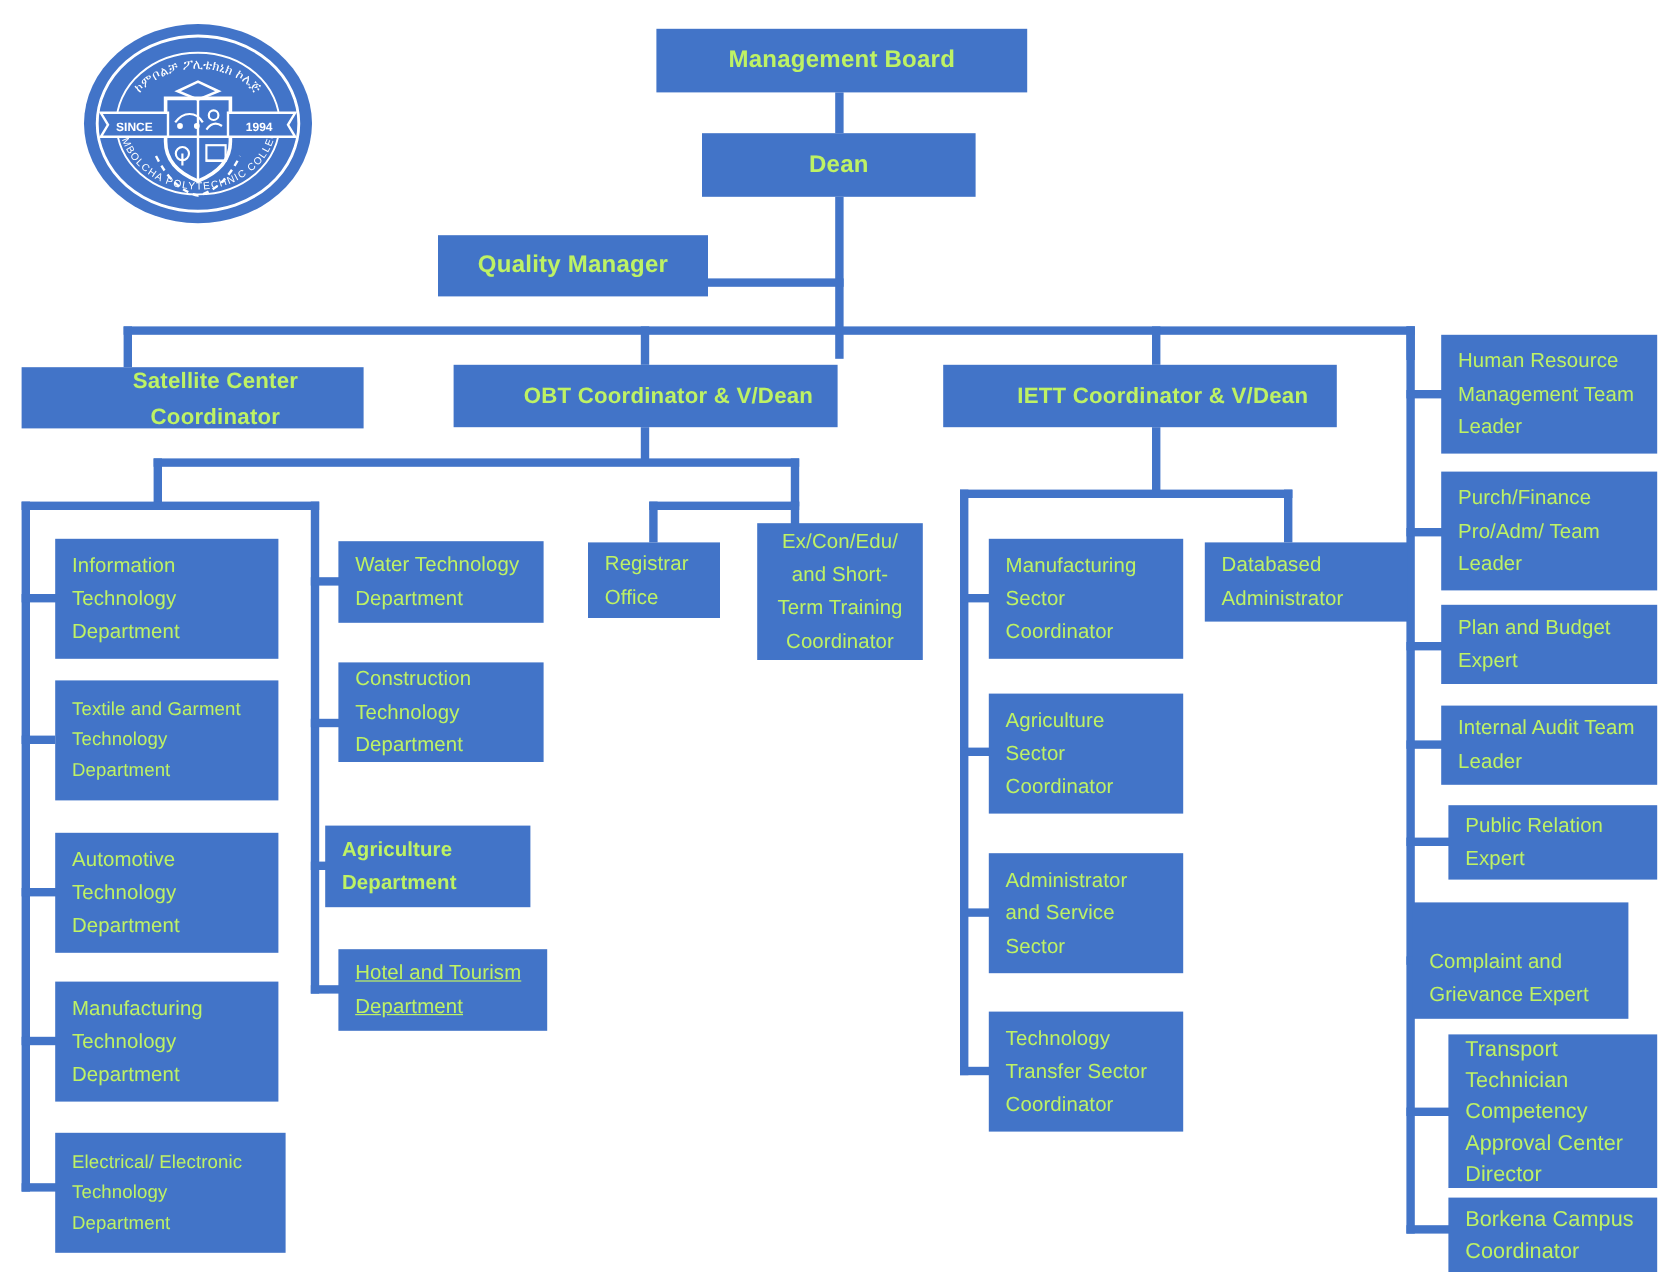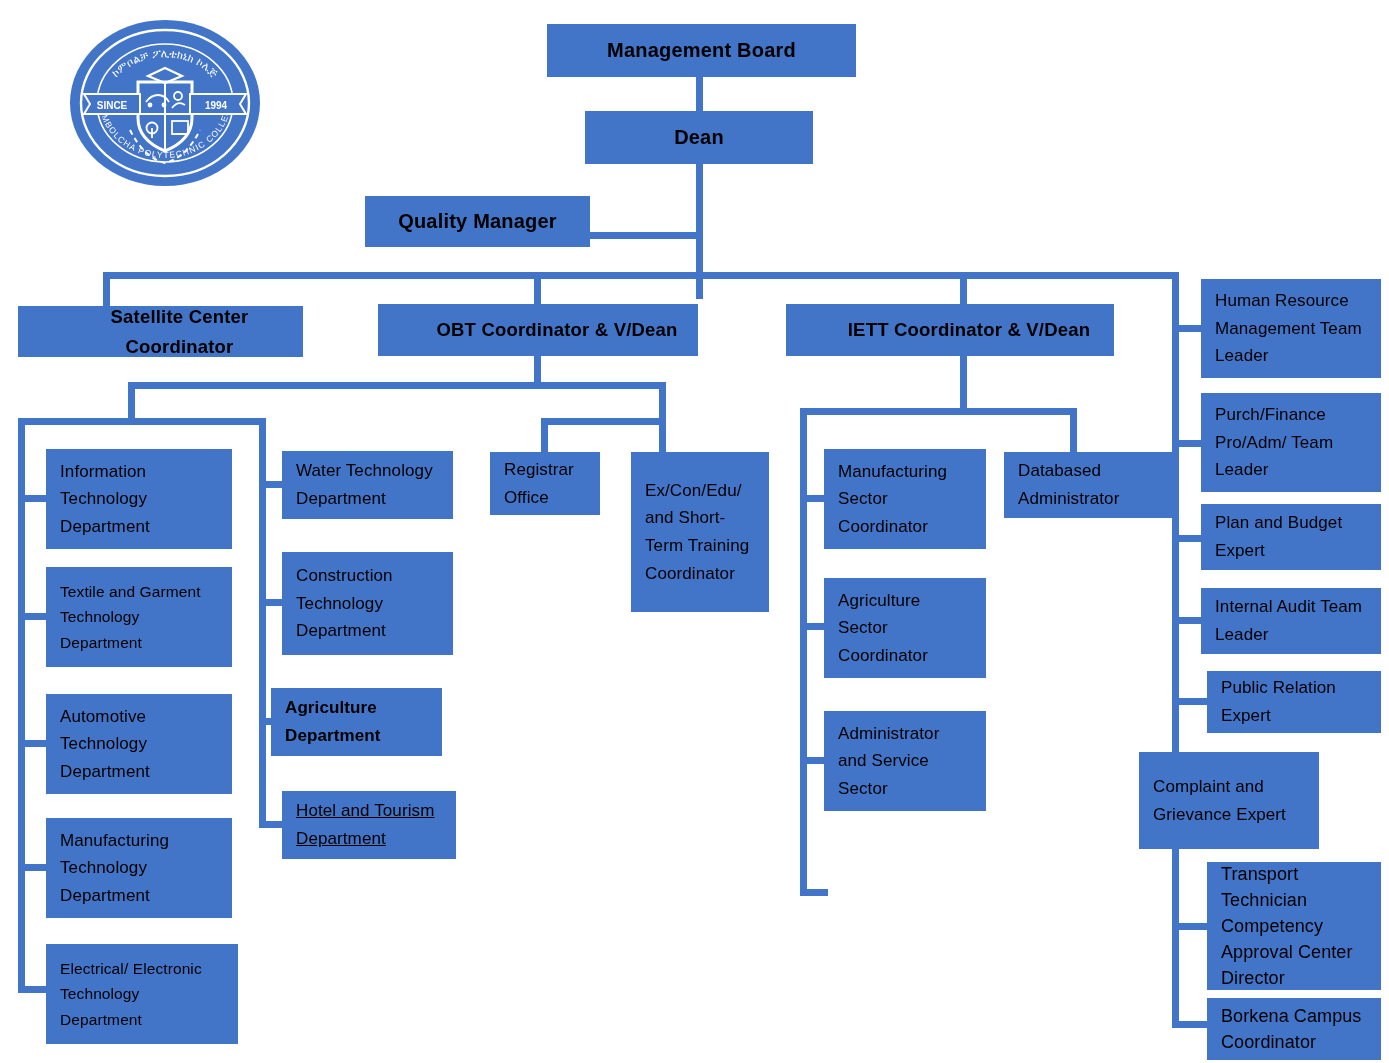--- a/index.html
+++ b/index.html
@@ -11,21 +11,21 @@
   }
   #chart {
     position: relative;
     width: 1389px;
     height: 1063px;
     background: #ffffff;
   }
   .node {
     position: absolute;
     background: #4274c8;
-    color: #000000;
+    color: #bef264;
     display: flex;
     align-items: center;
     z-index: 5;
     line-height: 1.62;
     letter-spacing: 0.1px;
   }
   .node .txt { display: block; width: 100%; }
   .node.pad { padding: 6px 14px; }
   
   .lvl0 {
@@ -184,21 +184,21 @@
   </div>
 
   <div class="node lvl1" style="left:786px; top:304px; width:328px; height:52px;">
     <span class="txt">IETT Coordinator &amp; V/Dean</span>
   </div>
 
   <div class="node pad leaf" style="left:490px; top:452px; width:110px; height:63px;">
     <span class="txt">Registrar Office</span>
   </div>
 
-  <div class="node pad leaf" style="left:631px; top:452px; width:138px; height:160px;">
+  <div class="node pad leaf" style="left:631px; top:436px; width:138px; height:114px;text-align:center;">
     <span class="txt">Ex/Con/Edu/ and Short-Term Training Coordinator</span>
   </div>
 
   <div class="node pad leaf" style="left:1004px; top:452px; width:169px; height:66px;">
     <span class="txt">Databased Administrator</span>
   </div>
 
   <div class="node pad leaf" style="left:46px; top:449px; width:186px; height:100px;">
     <span class="txt">Information Technology Department</span>
   </div>
@@ -211,56 +211,59 @@
   <div class="node pad leaf" style="left:46px; top:818px; width:186px; height:100px;">
     <span class="txt">Manufacturing Technology Department</span>
   </div>
   <div class="node pad leaf-sm" style="left:46px; top:944px; width:192px; height:100px;">
     <span class="txt">Electrical/ Electronic Technology Department</span>
   </div>
 
   <div class="node pad leaf" style="left:282px; top:451px; width:171px; height:68px;">
     <span class="txt">Water Technology Department</span>
   </div>
-  <div class="node pad leaf" style="left:282px; top:552px; width:171px; height:103px;">
+  <div class="node pad leaf" style="left:282px; top:552px; width:171px; height:83px;">
     <span class="txt">Construction Technology Department</span>
   </div>
   <div class="node pad leaf" style="left:271px; top:688px; width:171px; height:68px;font-weight:bold;">
     <span class="txt">Agriculture Department</span>
   </div>
   <div class="node pad leaf" style="left:282px; top:791px; width:174px; height:68px;text-decoration:underline;">
     <span class="txt">Hotel and Tourism Department</span>
   </div>
 
   <div class="node pad leaf" style="left:824px; top:449px; width:162px; height:100px;">
     <span class="txt">Manufacturing Sector Coordinator</span>
   </div>
   <div class="node pad leaf" style="left:824px; top:578px; width:162px; height:100px;">
     <span class="txt">Agriculture Sector Coordinator</span>
   </div>
   <div class="node pad leaf" style="left:824px; top:711px; width:162px; height:100px;">
     <span class="txt">Administrator and Service Sector</span>
   </div>
+  <div class="node pad leaf" style="left:824px; top:843px; width:162px; height:100px;">
+    <span class="txt">Technology Transfer Sector Coordinator</span>
+  </div>
 
   <div class="node pad leaf" style="left:1201px; top:279px; width:180px; height:99px;">
     <span class="txt">Human Resource Management Team Leader</span>
   </div>
   <div class="node pad leaf" style="left:1201px; top:393px; width:180px; height:99px;">
     <span class="txt">Purch/Finance Pro/Adm/ Team Leader</span>
   </div>
   <div class="node pad leaf" style="left:1201px; top:504px; width:180px; height:66px;">
     <span class="txt">Plan and Budget Expert</span>
   </div>
   <div class="node pad leaf" style="left:1201px; top:588px; width:180px; height:66px;">
     <span class="txt">Internal Audit Team Leader</span>
   </div>
   <div class="node pad leaf" style="left:1207px; top:671px; width:174px; height:62px;">
     <span class="txt">Public Relation Expert</span>
   </div>
-  <div class="node pad leaf" style="left:1139px; top:752px; width:180px; height:97px;">
+  <div class="node pad leaf" style="left:1177px; top:752px; width:180px; height:97px;align-items:flex-end;">
     <span class="txt">Complaint and Grievance Expert</span>
   </div>
   <div class="node pad leaf-xs" style="left:1207px; top:862px; width:174px; height:128px;">
     <span class="txt">Transport Technician Competency Approval Center Director</span>
   </div>
   <div class="node pad leaf-xs" style="left:1207px; top:998px; width:174px; height:62px;">
     <span class="txt">Borkena Campus Coordinator</span>
   </div>
 
 </div>

